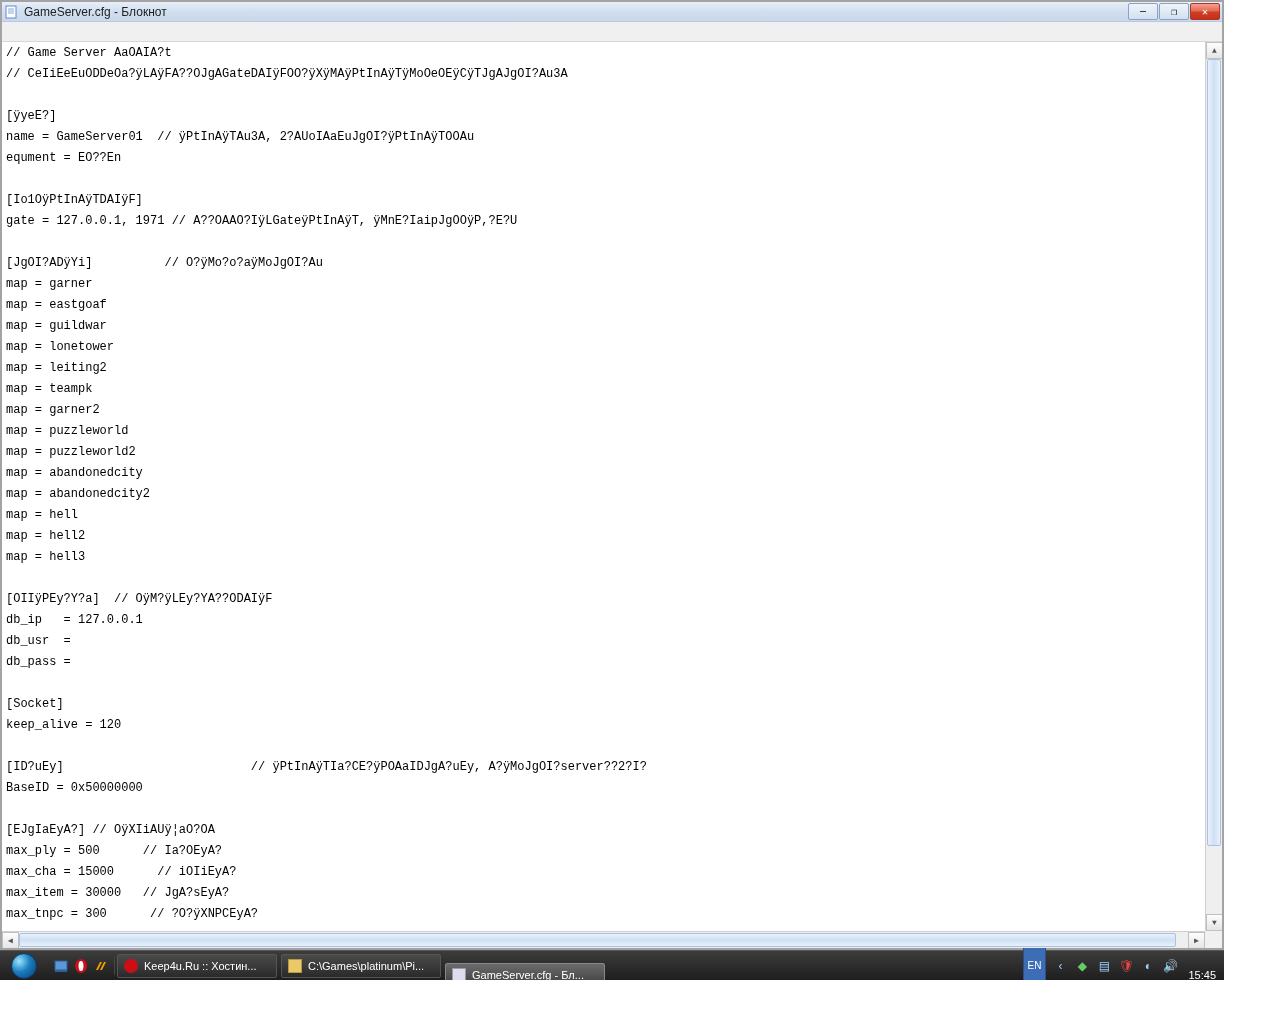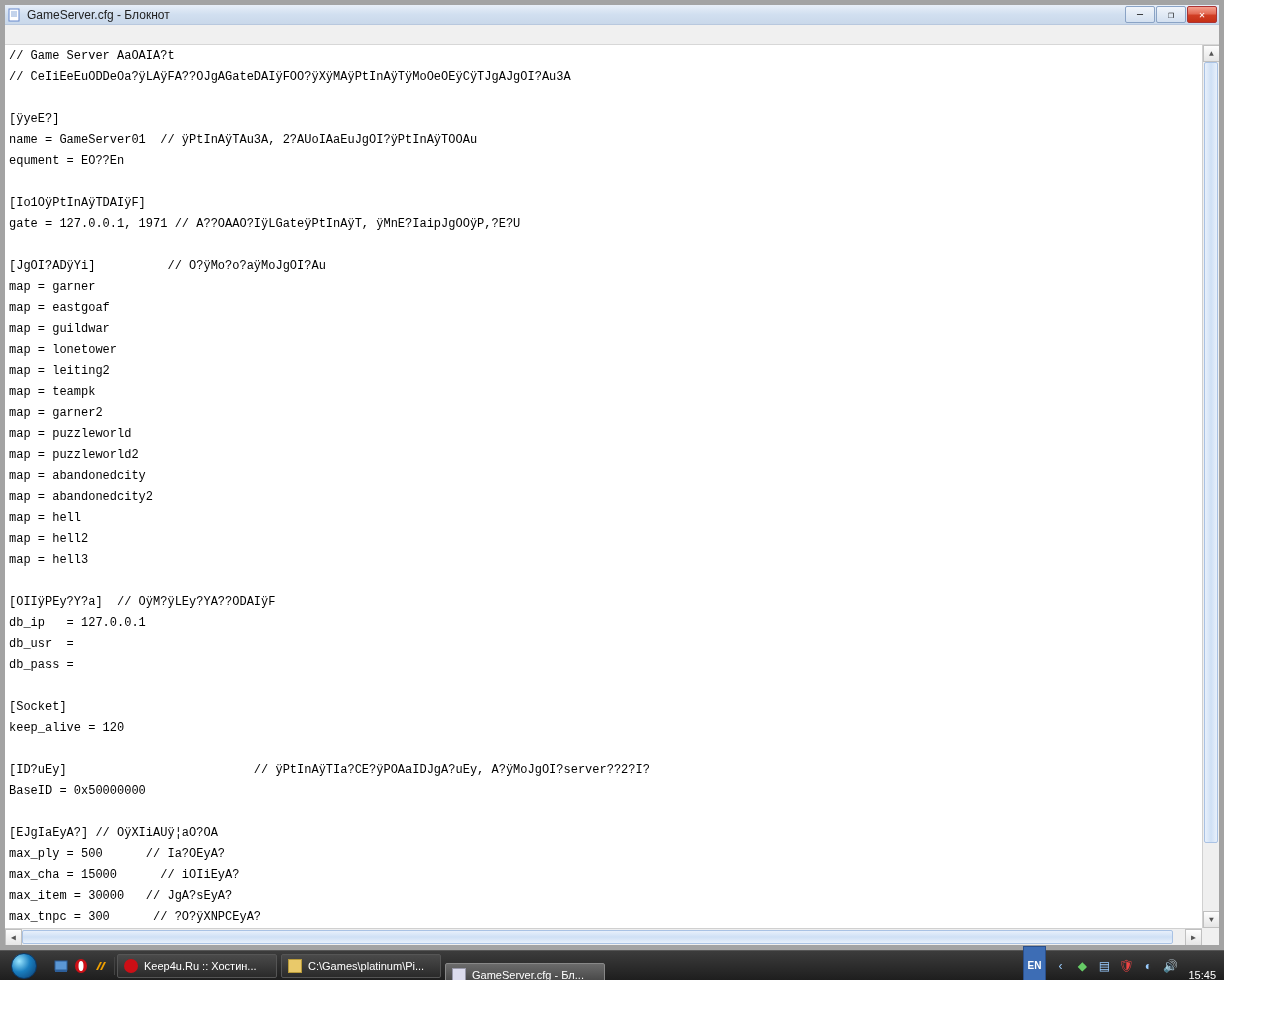--- a/index.html
+++ b/index.html
@@ -8,21 +8,21 @@
       font-size: 12px;
       background: #fff;
       width: 1224px;
       height: 980px;
       overflow: hidden;
       position: relative;
     }
     .window-frame {
       width: 100%;
       height: calc(100% - 30px);
-      border: 5px solid #a3a3a3;
+      border: 2px solid #a3a3a3;
       display: flex;
       flex-direction: column;
       background: #fff;
     }
     .titlebar {
       height: 20px;
       background: linear-gradient(to bottom, #e8eff8 0%, #d1dff0 50%, #c9d8ea 100%);
       display: flex;
       align-items: center;
       padding: 0 2px;
@@ -189,21 +189,21 @@
     .tray {
       margin-left: auto;
       display: flex; align-items: center; gap: 6px;
       padding: 0 8px;
       color: #fff;
       font-family: "Segoe UI", Tahoma, sans-serif;
       font-size: 11px;
     }
     .lang-ind {
       background: #3d6db5; color: #fff;
-      padding: 13px 4px; font-size: 10px; border: 1px solid #2a4f8a; font-weight: bold;
+      padding: 13px 4px; font-size: 10px; border: 1px solid #2a4f8a;
     }
     .tray-icon { width: 16px; height: 16px; display: inline-flex; align-items: center; justify-content: center; font-size: 12px; }
     .clock { margin-left: 4px; margin-top: 19px; }
   </style>
 </head>
 <body>
 
 <div class="window-frame">
   <div class="titlebar">
     <span class="titlebar-icon">

